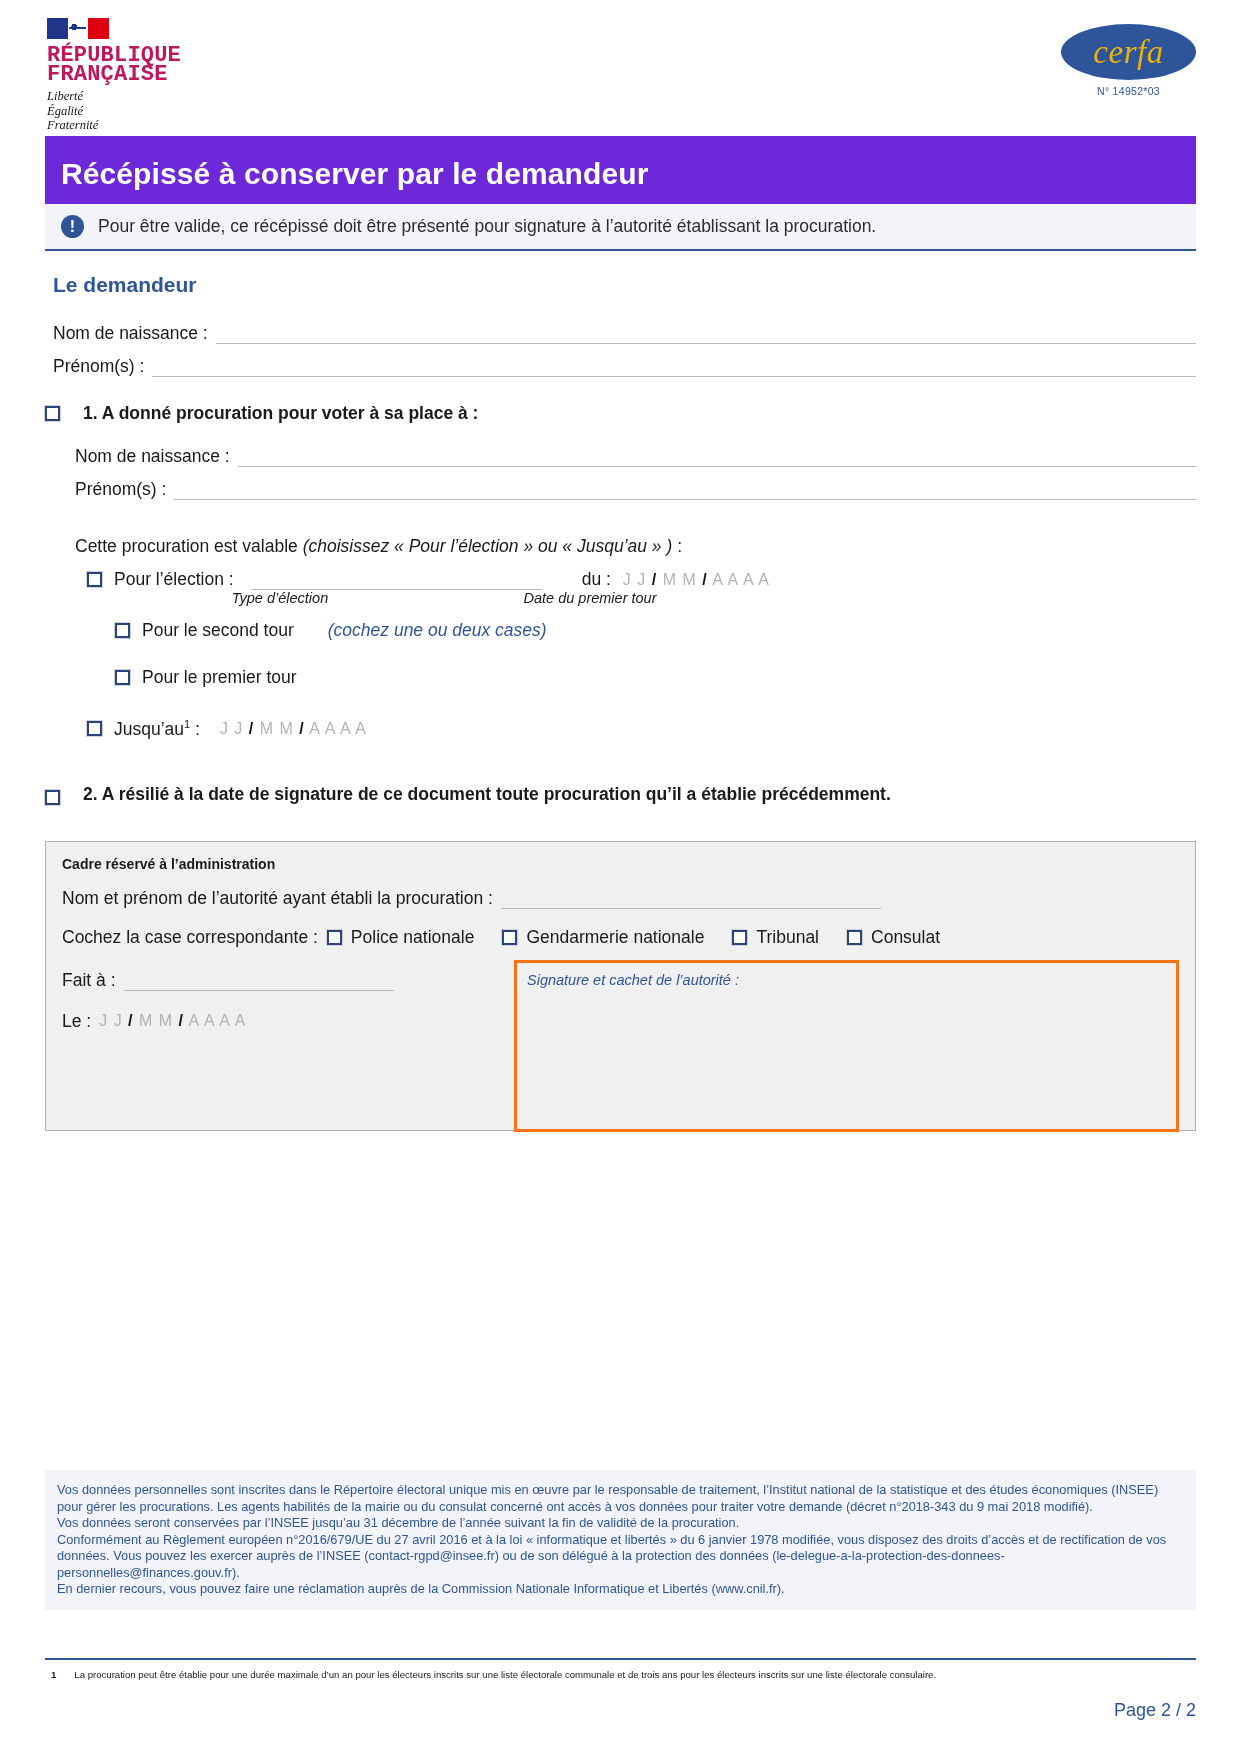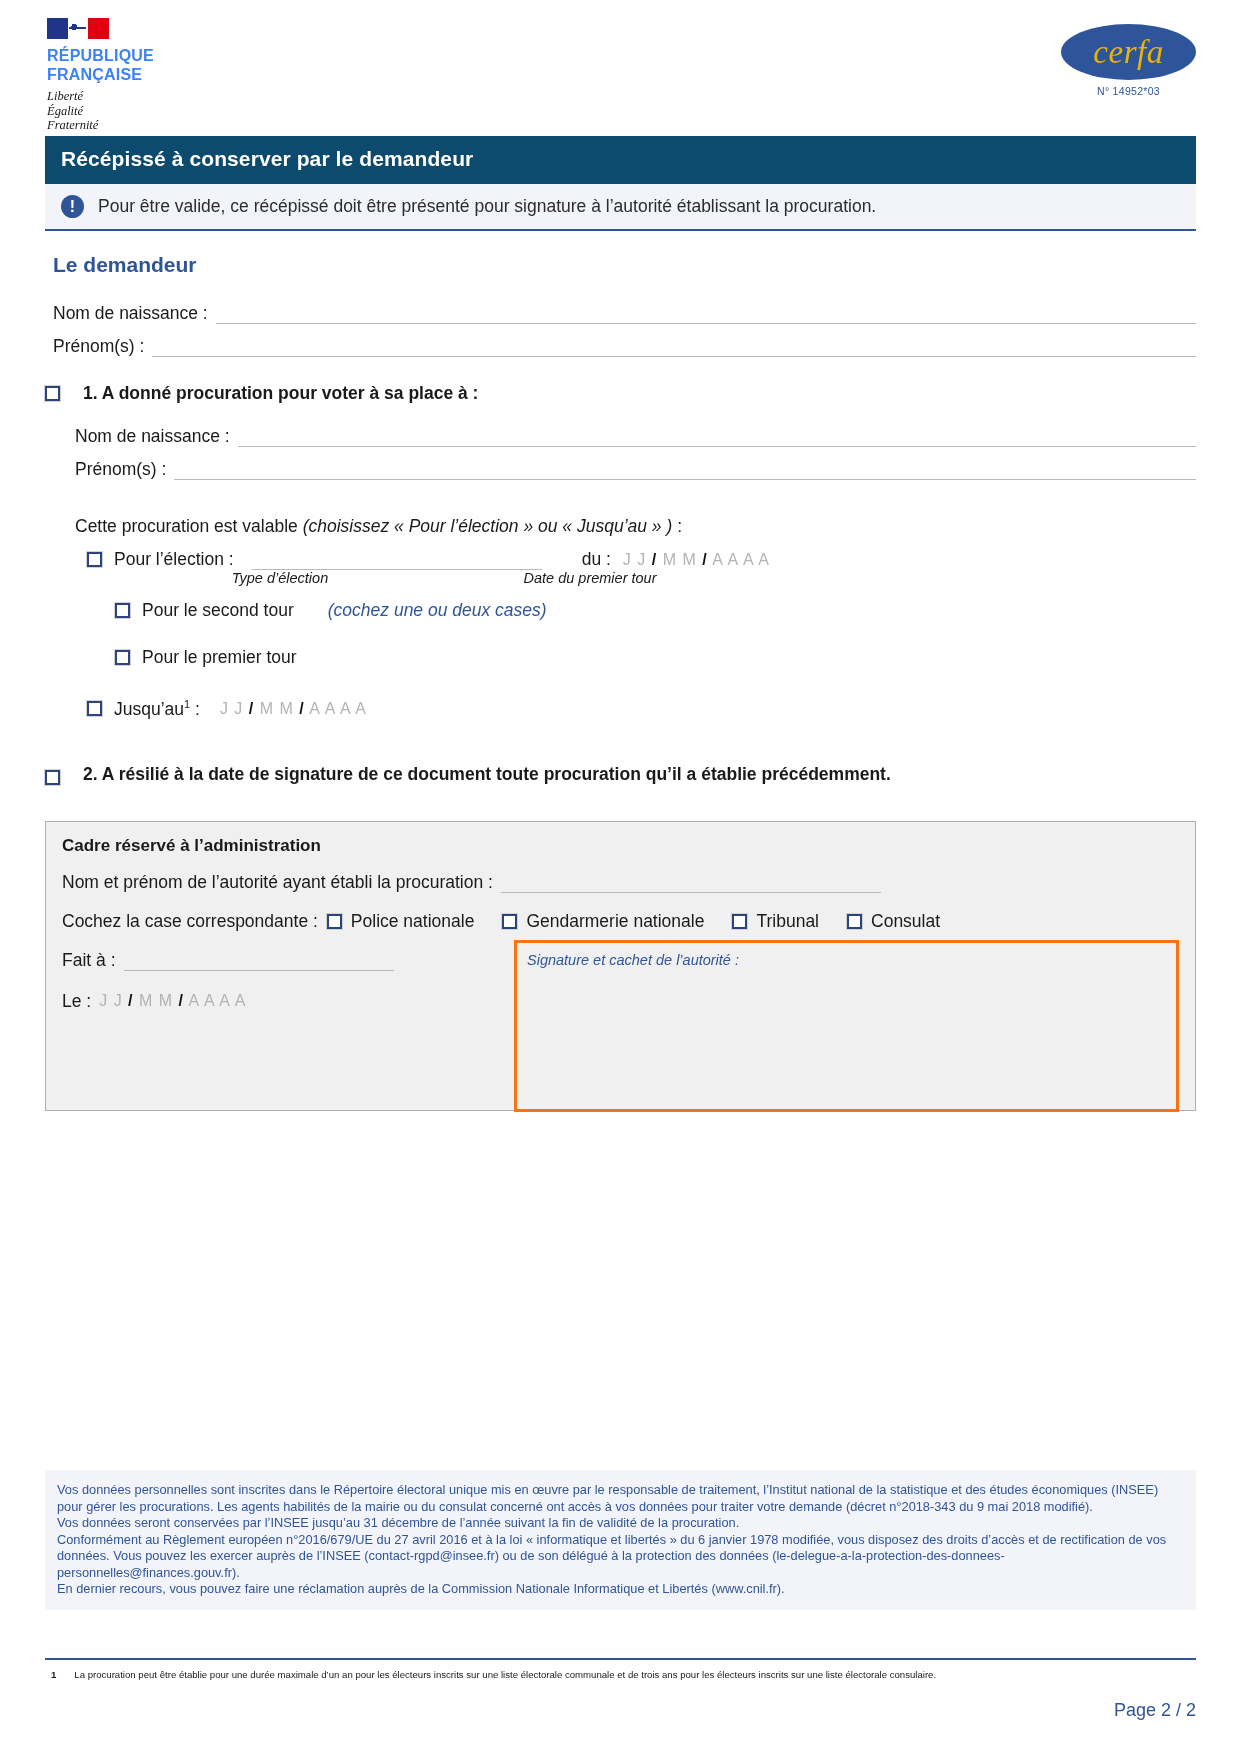--- a/index.html
+++ b/index.html
@@ -50,26 +50,26 @@
     content: "";
     position: absolute;
     left: 1px; top: 3px;
     width: 17px; height: 15px;
     border-radius: 50% 50% 40% 40%;
     background:
       radial-gradient(circle at 30% 40%, #20348a 0 3px, transparent 3px),
       linear-gradient(180deg, transparent 0 42%, #20348a 42% 52%, transparent 52%);
   }
   .rf-name {
-    font-family: Liberation Sans, sans-serif;
+    font-family: Liberation Mono, monospace;
     font-weight: bold;
-    font-size: 16px;
+    font-size: 22px;
     line-height: 19px;
     letter-spacing: 0.2px;
-    color: #3b82f6;
+    color: #be185d;
   }
   .rf-motto {
     margin-top: 5px;
     font-family: "Liberation Serif", serif;
     font-style: italic;
     font-size: 12.5px;
     line-height: 14.5px;
     color: #161616;
   }
 
@@ -94,25 +94,25 @@
   }
   .cerfa-num {
     margin-top: 5px;
     font-size: 10.5px;
     color: #2e5599;
     letter-spacing: 0.3px;
   }
 
   
   .banner {
-    background: #0c4a6e;
+    background: #6d28d9;
     color: #ffffff;
-    font-size: 21px;
+    font-size: 30px;
     font-weight: bold;
-    padding: 11px 16px 13px 16px;
+    padding: 21px 16px 13px 16px;
     letter-spacing: 0.1px;
   }
   .notice {
     background: #f2f4fa;
     display: flex;
     align-items: center;
     gap: 14px;
     padding: 11px 16px;
     border-bottom: 2px solid #2f5597;
   }
@@ -242,21 +242,21 @@
   
   .admin {
     margin-top: 36px;
     border: 1px solid #b0b0b0;
     background: #f0f0f0;
     padding: 14px 16px 18px 16px;
     height: 290px;
     box-sizing: border-box;
     position: relative;
   }
-  .admin-title { font-size: 17px; font-weight: bold; }
+  .admin-title { font-size: 14px; font-weight: bold; }
   .admin-row {
     display: flex;
     align-items: flex-end;
     font-size: 17.5px;
     margin-top: 16px;
   }
   .admin-line {
     border-bottom: 1px solid #b9b9b9;
     width: 380px;
     height: 18px;

